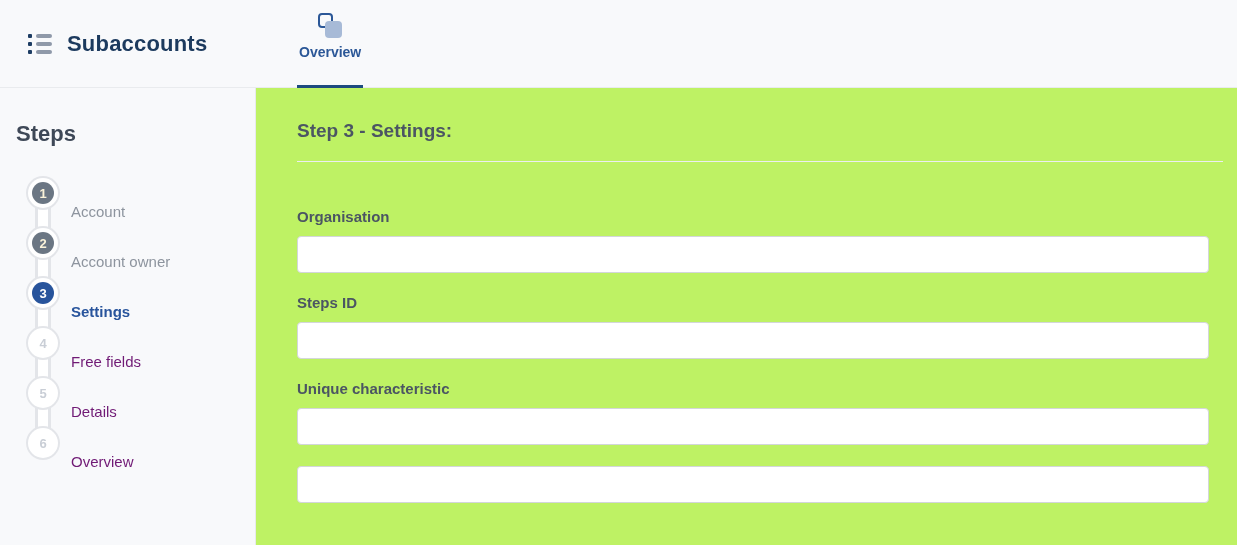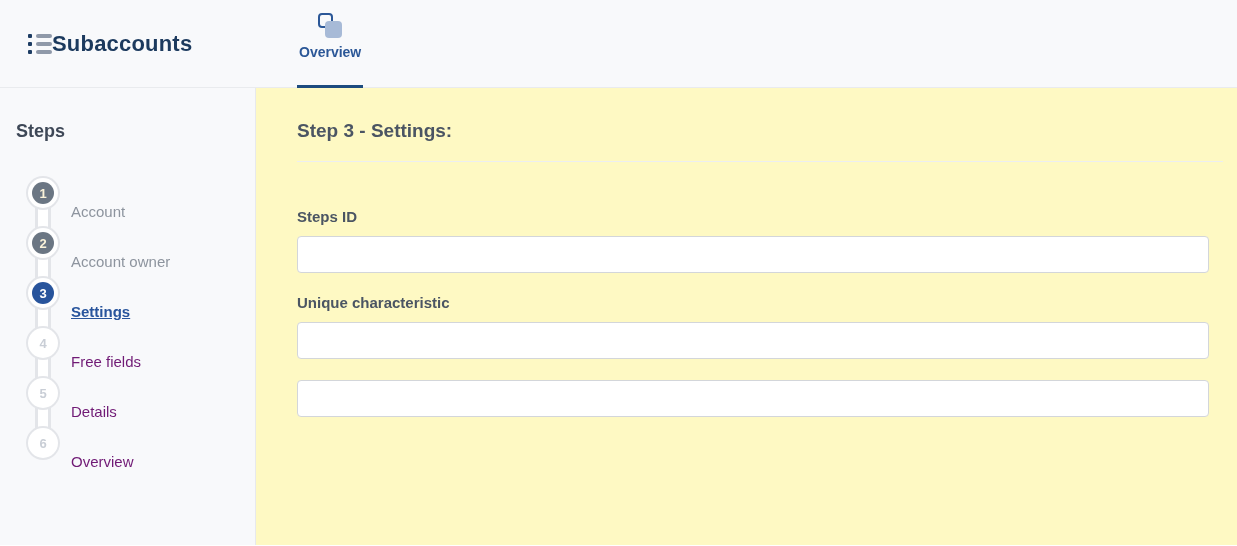--- a/index.html
+++ b/index.html
@@ -17,20 +17,21 @@
     background: #f8f9fb;
     border-bottom: 1px solid #e9ebee;
   }
   .brand {
     position: absolute;
     left: 28px;
     top: 0;
     height: 100%;
     display: flex;
     align-items: center;
+    gap: 15px;
   }
   .list-icon {
     display: flex;
     flex-direction: column;
     gap: 4px;
   }
   .list-icon .row { display: flex; align-items: center; gap: 4px; }
   .list-icon .dot { width: 4px; height: 4px; background: #1d3c63; border-radius: 1px; }
   .list-icon .bar { width: 16px; height: 4px; background: #8f99a9; border-radius: 2px; }
   .brand-title {
@@ -88,21 +89,21 @@
     position: relative;
     width: 256px;
     flex: 0 0 256px;
     background: #f8f9fb;
     border-right: 1px solid #e7e9ec;
   }
   .steps-title {
     position: absolute;
     left: 16px;
     top: 33px;
-    font-size: 18px;
+    font-size: 22px;
     font-weight: 600;
     color: #3e4857;
   }
   .step-track {
     position: absolute;
     left: 35px;
     top: 105px;
     width: 16px;
     height: 250px;
     background: #ffffff;
@@ -130,28 +131,28 @@
   }
   .step-label {
     margin-left: 17px;
     font-size: 15px;
     white-space: nowrap;
     margin-top: 37px;
   }
   .step-row.completed .step-circle { background: #6b7683; color: #fbf3da; }
   .step-row.completed .step-label  { color: #8d949e; }
   .step-row.active .step-circle    { background: #28549c; color: #ffffff; }
-  .step-row.active .step-label     { color: #28549c; font-weight: 700; text-decoration: underline; }
+  .step-row.active .step-label     { color: #28549c; font-weight: 700; }
   .step-row.upcoming .step-circle  { background: #ffffff; color: #c9ced6; }
   .step-row.upcoming .step-label   { color: #701a75; }
 
   
   .main {
     flex: 1;
-    background: #fef9c3;
+    background: #bef264;
     padding: 32px 28px 0 41px;
     overflow: hidden;
   }
   .main-heading {
     font-size: 19px;
     font-weight: 600;
     color: #4b5563;
   }
   .heading-divider {
     height: 1px;
@@ -241,20 +242,24 @@
       <span class="step-label">Overview</span>
     </div>
   </div>
 
   <div class="main">
     <div class="main-heading">Step 3 - Settings:</div>
     <div class="heading-divider"></div>
 
     <div class="form">
       <div class="form-group">
+        <label class="field-label">Organisation</label>
+        <input class="text-input" type="text" value="" style="">
+      </div>
+      <div class="form-group">
         <label class="field-label">Steps ID</label>
         <input class="text-input" type="text" value="" style="">
       </div>
       <div class="form-group">
         <label class="field-label">Unique characteristic</label>
         <input class="text-input" type="text" value="" style="">
       </div>
       <div class="form-group">
         <input class="text-input" type="text" value="" style="">
       </div>

